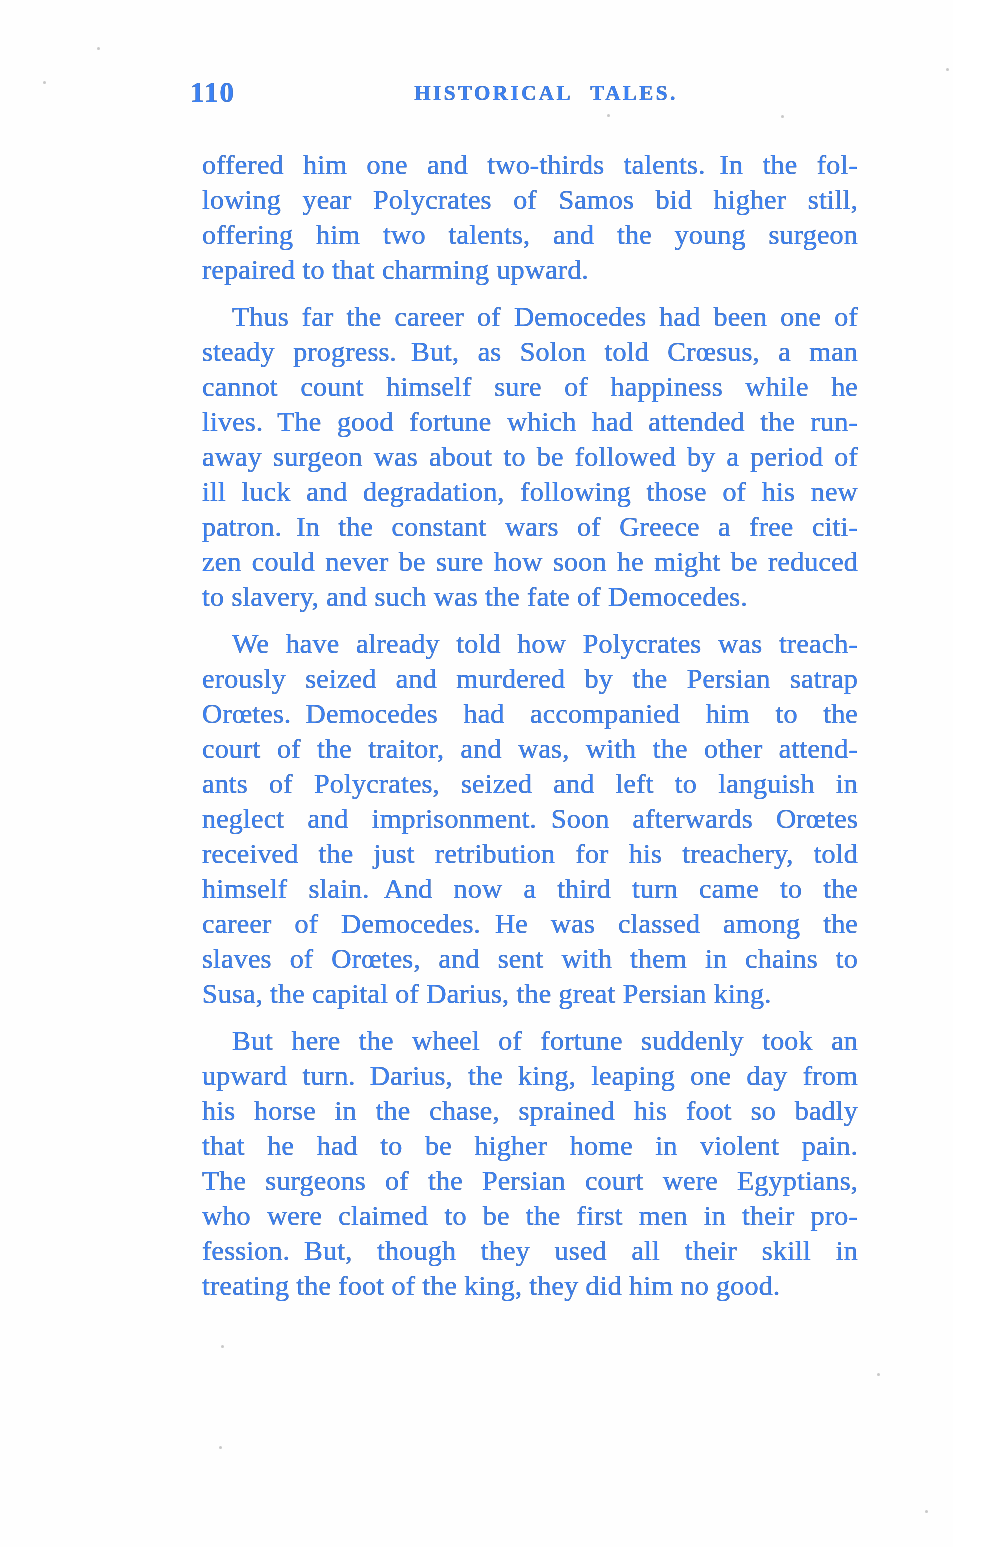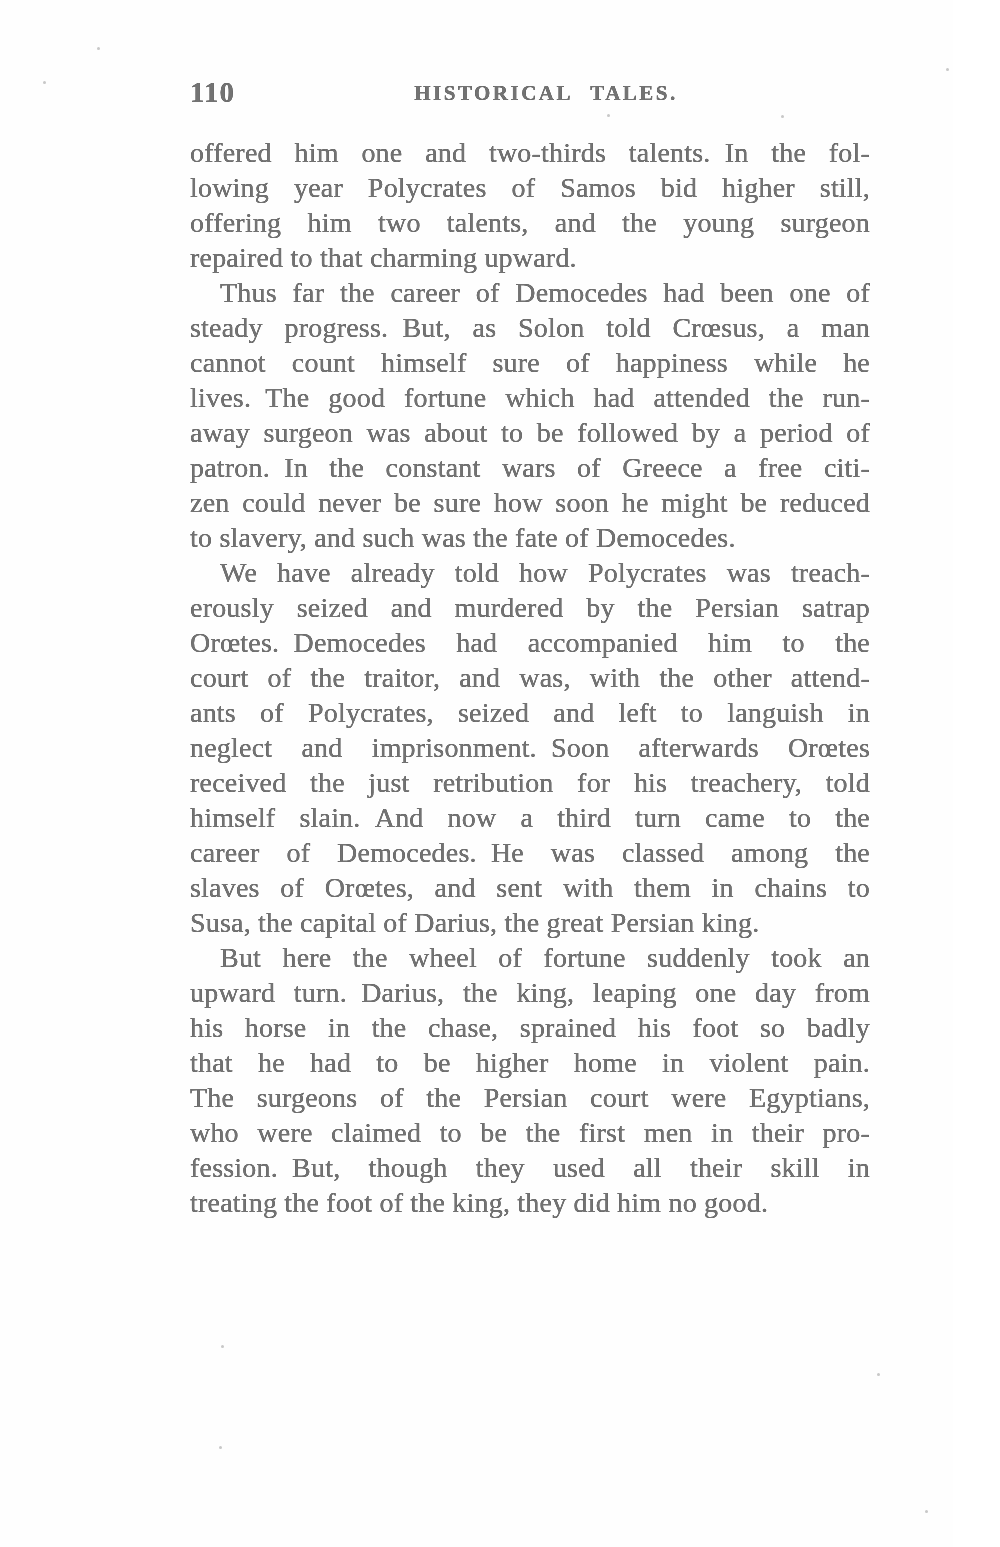--- a/index.html
+++ b/index.html
@@ -7,21 +7,21 @@
     padding: 0;
     background: #ffffff;
   }
   .page {
     position: relative;
     width: 953px;
     height: 1547px;
     background: #fefefe;
     overflow: hidden;
     font-family: "Liberation Serif", "DejaVu Serif", serif;
-    color: #737373;
+    color: #3b82f6;
   }
   
   .running-header {
     position: absolute;
     left: 190px;
     top: 78px;
     width: 680px;
     height: 32px;
   }
   .page-number {
@@ -45,21 +45,21 @@
     word-spacing: 11px;
     text-shadow: 0 0 0.6px rgba(0,0,0,0.9);
   }
   
   .text-block {
     position: absolute;
     left: 190px;
     top: 135px;
     width: 680px;
   }
-  .paragraph { margin: 0; }
+  .paragraph { margin: 12px; }
   .line {
     height: 35px;
     line-height: 35px;
     font-size: 28px;
     letter-spacing: 0.2px;
     white-space: normal;
     text-align: justify;
     text-align-last: justify;
     text-shadow: 0 0 0.6px rgba(0,0,0,0.85);
   }
@@ -91,20 +91,21 @@
         <div class="line">lowing year Polycrates of Samos bid higher still,</div>
         <div class="line">offering him two talents, and the young surgeon</div>
         <div class="line last">repaired to that charming upward.</div>
       </div>
       <div class="paragraph">
         <div class="line indent">Thus far the career of Democedes had been one of</div>
         <div class="line">steady progress. But, as Solon told Crœsus, a man</div>
         <div class="line">cannot count himself sure of happiness while he</div>
         <div class="line">lives. The good fortune which had attended the run-</div>
         <div class="line">away surgeon was about to be followed by a period of</div>
+        <div class="line">ill luck and degradation, following those of his new</div>
         <div class="line">patron. In the constant wars of Greece a free citi-</div>
         <div class="line">zen could never be sure how soon he might be reduced</div>
         <div class="line last">to slavery, and such was the fate of Democedes.</div>
       </div>
       <div class="paragraph">
         <div class="line indent">We have already told how Polycrates was treach-</div>
         <div class="line">erously seized and murdered by the Persian satrap</div>
         <div class="line">Orœtes. Democedes had accompanied him to the</div>
         <div class="line">court of the traitor, and was, with the other attend-</div>
         <div class="line">ants of Polycrates, seized and left to languish in</div>

